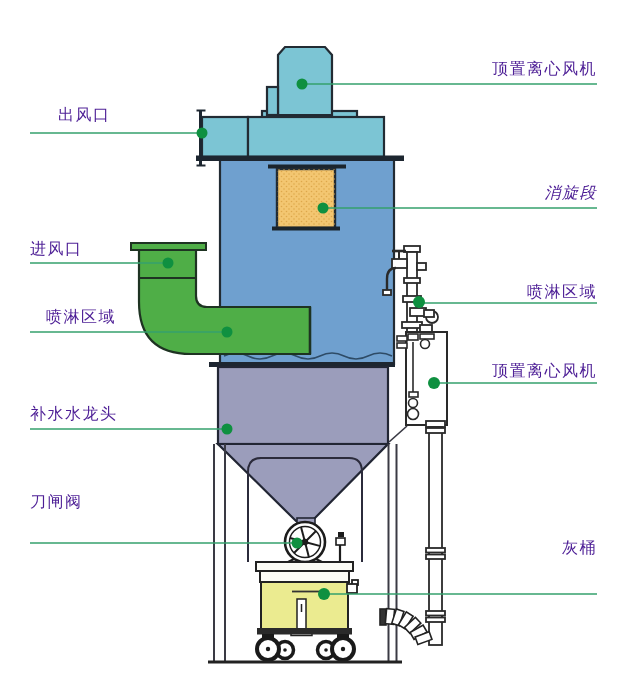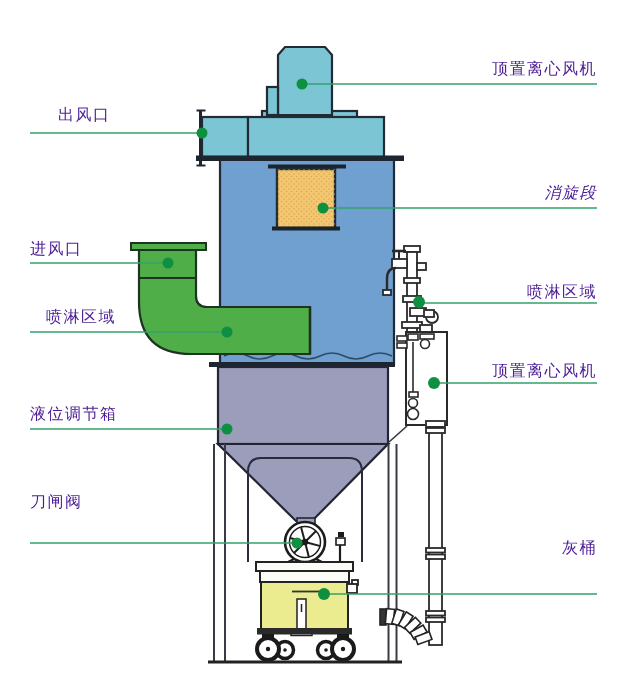--- a/index.html
+++ b/index.html
@@ -218,21 +218,21 @@
     <circle cx="434" cy="383" r="6"></circle>
     <circle cx="227" cy="429" r="5.5"></circle>
     <circle cx="297" cy="543" r="5.5"></circle>
     <circle cx="324" cy="594" r="6"></circle>
   </g>
 </svg>
 
   <div class="lbl" style="left:30px;top:107px;margin-left:28px;">出风口</div>
   <div class="lbl" style="left:30px;top:241px;text-align:center;">进风口</div>
   <div class="lbl" style="left:30px;top:309px;margin-left:16px;">喷淋区域</div>
-  <div class="lbl" style="left:30px;top:406px;">液位调节箱</div>
+  <div class="lbl" style="left:30px;top:406px;">补水水龙头</div>
   <div class="lbl" style="left:30px;top:494px;">刀闸阀</div>
 
   <div class="lbl lbl-right" style="right:37px;top:61px;">顶置离心风机</div>
   <div class="lbl lbl-right" style="right:37px;top:185px;font-style:italic;">消旋段</div>
   <div class="lbl lbl-right" style="right:37px;top:284px;">喷淋区域</div>
   <div class="lbl lbl-right" style="right:37px;top:363px;">顶置离心风机</div>
   <div class="lbl lbl-right" style="right:37px;top:540px;">灰桶</div>
 
 </div>
 

